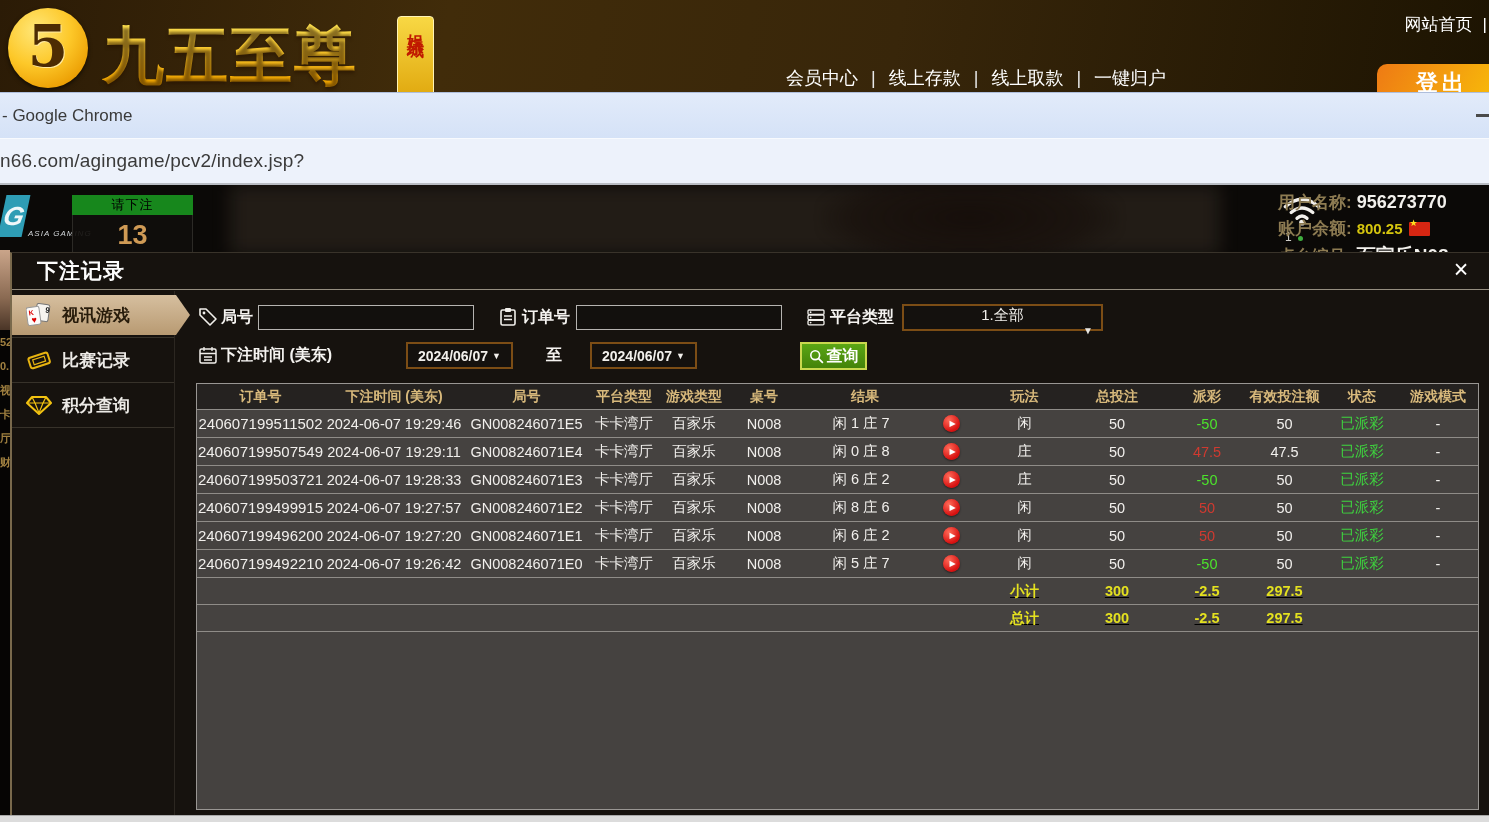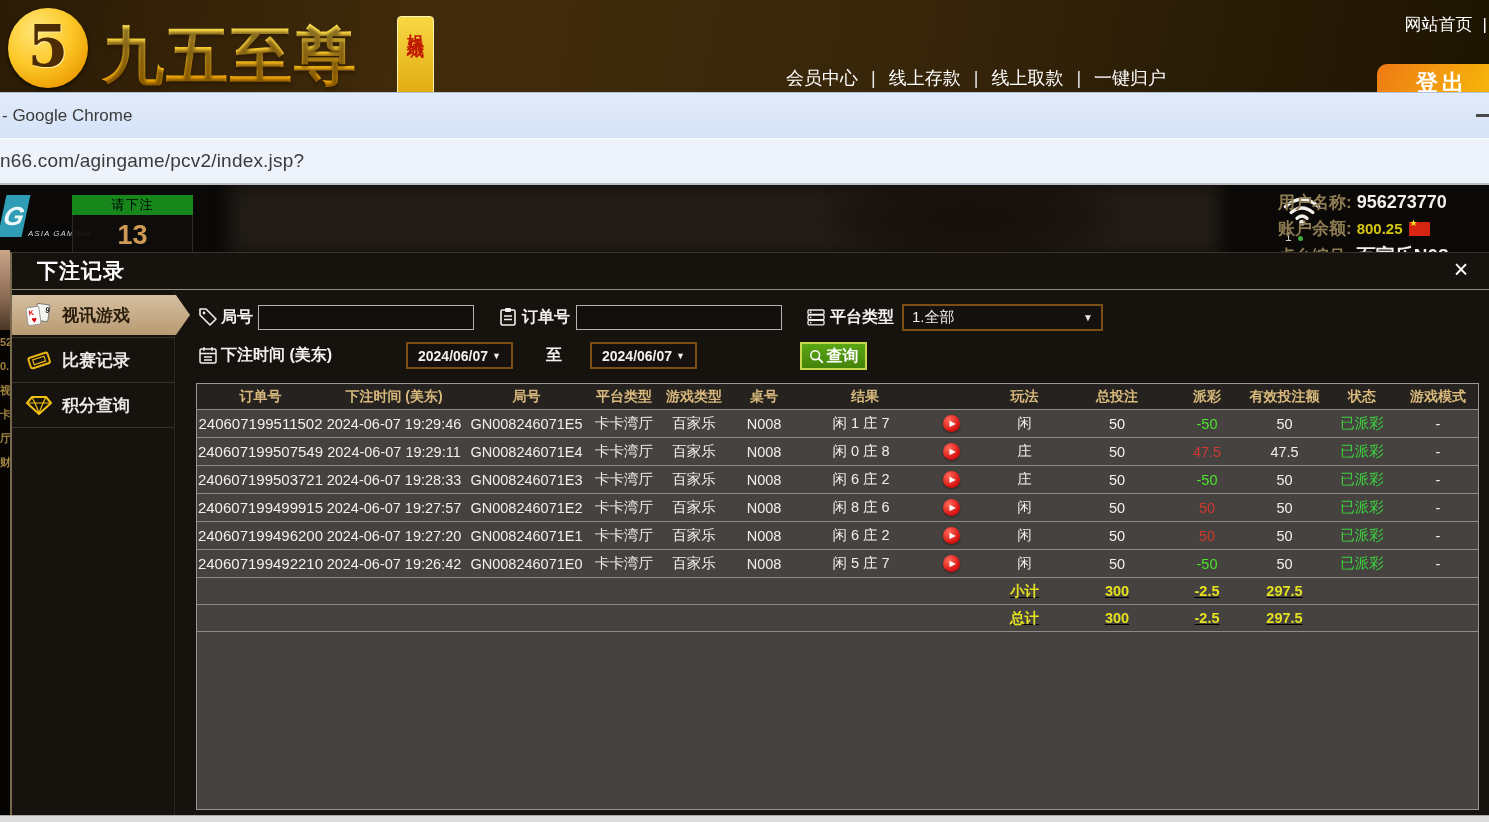--- a/index.html
+++ b/index.html
@@ -93,21 +93,21 @@
     clip-path:polygon(0 0, calc(100% - 14px) 0, 100% 50%, calc(100% - 14px) 100%, 0 100%);
     color:#281c0b; z-index:5; }
   .side-sep { height:1px; background:#37322a; margin:2px 0; }
 
   
   .content { position:absolute; left:164px; top:0; right:0; bottom:0; }
   .f-icon { position:absolute; width:20px; height:20px; }
   .f-label { position:absolute; color:#f5f3f0; font-size:16px; font-weight:bold; white-space:nowrap; }
   .txt-input { position:absolute; height:25px; background:#12100d; border:1px solid #b5b3b0; }
   .sel-box { position:absolute; height:27px; background:#14110e; border:2px solid #7c4d15;
-    color:#f2f0ec; font-size:15px; display:flex; align-items:center; padding:0 8px; cursor:pointer; }
+    color:#f2f0ec; font-size:15px; display:flex; align-items:center; padding:0 8px; cursor:pointer;flex-direction:column; }
   .sel-box .arrow { margin-left:auto; font-size:10px; color:#e8e6e2; }
   .date-box { position:absolute; height:27px; width:107px; background:#14110e; border:2px solid #7c4d15;
     color:#f2f0ec; font-size:14px; font-weight:bold; display:flex; align-items:center; justify-content:center;
     gap:4px; cursor:pointer; }
   .date-box .arrow { font-size:9px; }
   .search-btn { position:absolute; height:28px; width:67px; background:linear-gradient(180deg,#5aa614,#44830a);
     border:2px solid #c9d84e; color:#fff; font-size:16px; font-weight:bold; display:flex; align-items:center;
     justify-content:center; gap:3px; cursor:pointer; }
 
   

